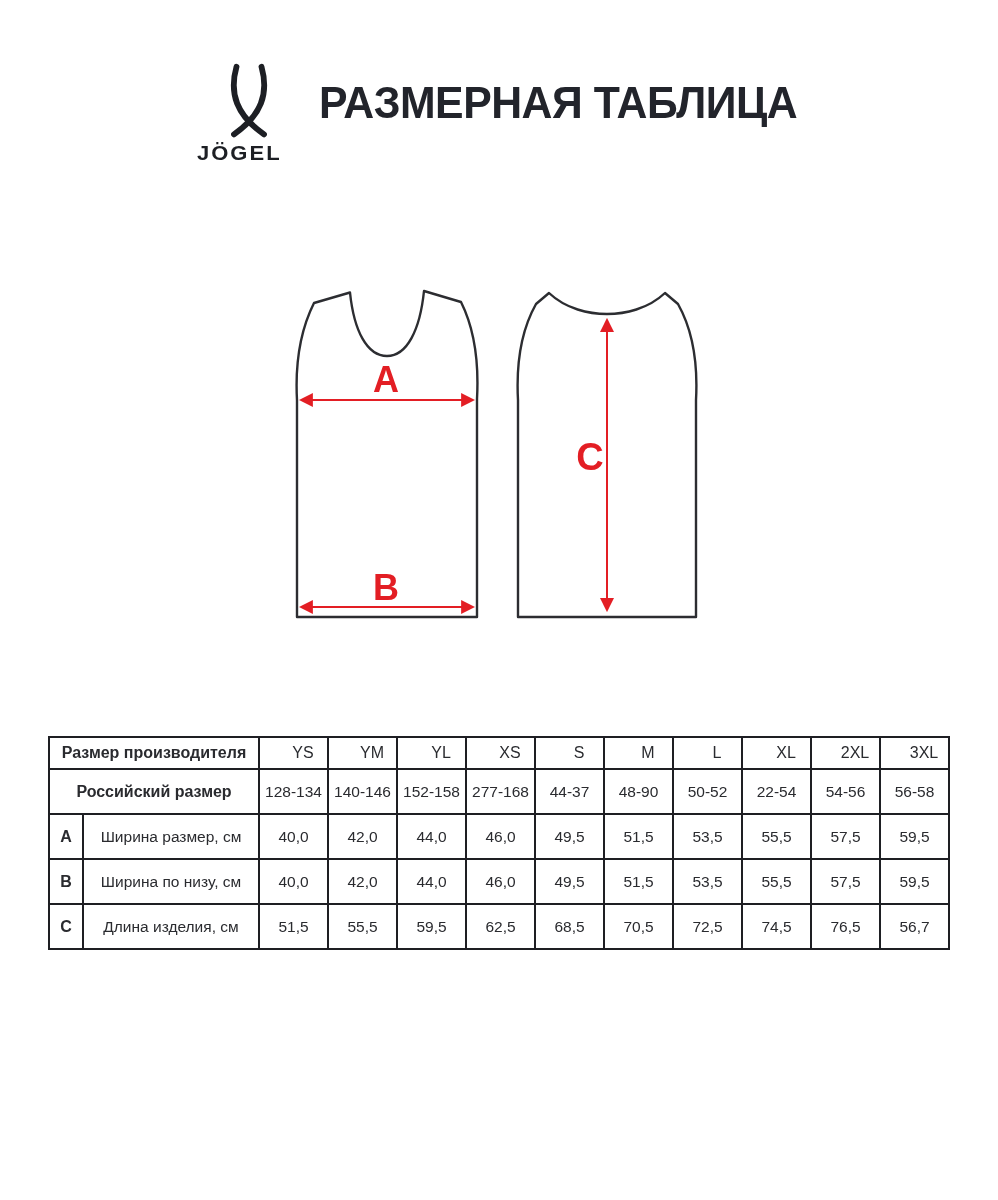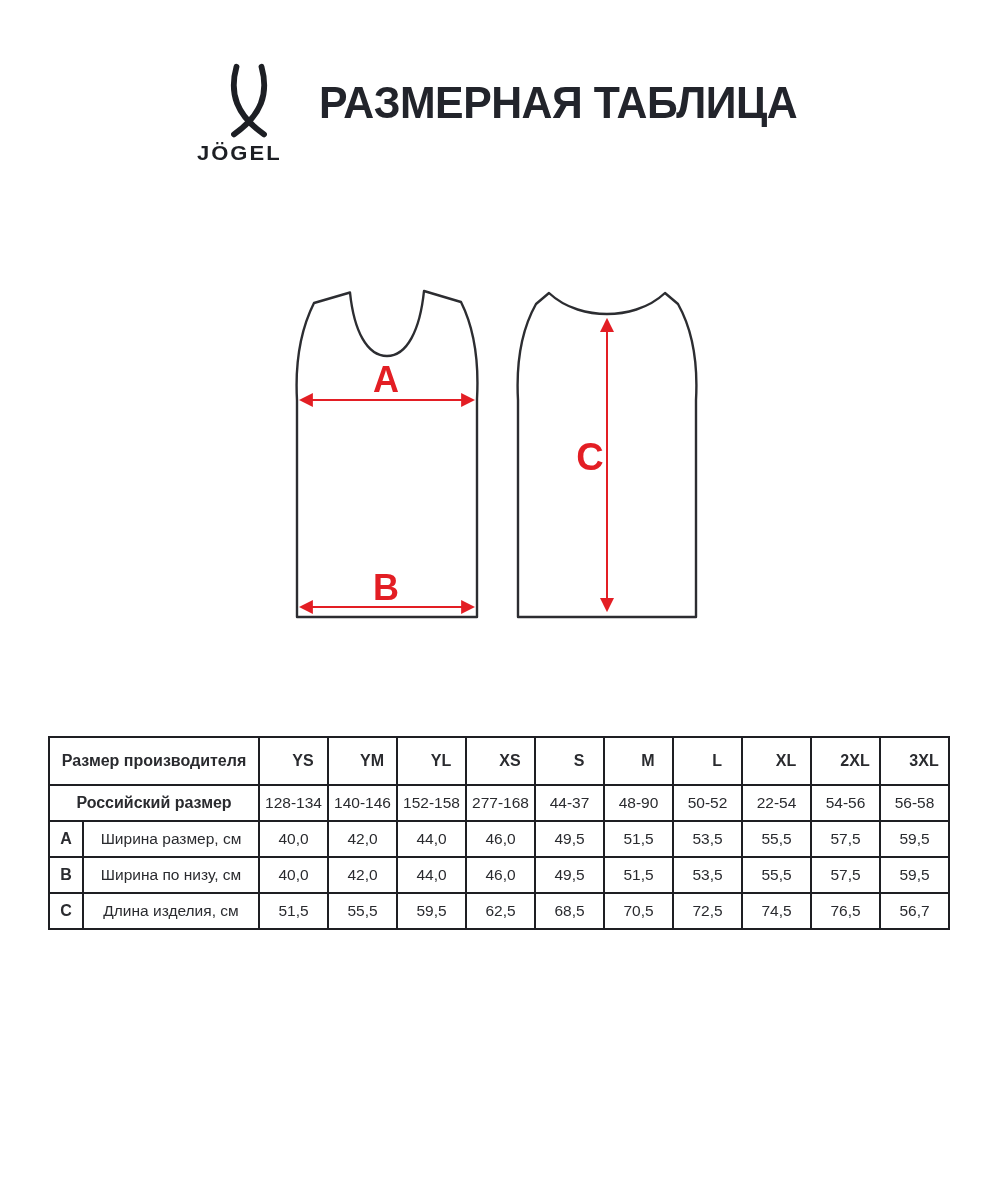--- a/index.html
+++ b/index.html
@@ -60,29 +60,29 @@
     width: 900px;
     border-collapse: collapse;
     table-layout: fixed;
     color: #2a2b2f;
   }
   .size-table td {
     border: 2px solid #1e1f23;
     text-align: center;
     vertical-align: middle;
     font-size: 15.5px;
-    height: 36px;
+    height: 45px;
     padding: 2px 1px;
     overflow: hidden;
     white-space: nowrap;
   }
-  .size-table tr.hdr-row-1 td { height: 48px; }
+  .size-table tr.hdr-row-1 td { height: 32px; }
   .size-table td.bold { font-weight: 700; font-size: 16px; }
   .size-table td.letter { font-weight: 700; font-size: 16px; }
-  .size-table td.size-code { font-weight: 700; font-size: 16px; padding-left: 20px; }
+  .size-table td.size-code { font-weight: 400; font-size: 16px; padding-left: 20px; }
 </style>
 </head>
 <body>
 
 <div class="page">
 
   <div class="logo">
     <svg class="logo-icon" width="50" height="78" viewBox="0 0 60 90" aria-hidden="true">
       <path d="M15,4 C6,36 15,62 48,85" fill="none" stroke="#1d1f24" stroke-width="7" stroke-linecap="round"></path>
       <path d="M45,4 C54,36 45,62 12,85" fill="none" stroke="#1d1f24" stroke-width="7" stroke-linecap="round"></path>

